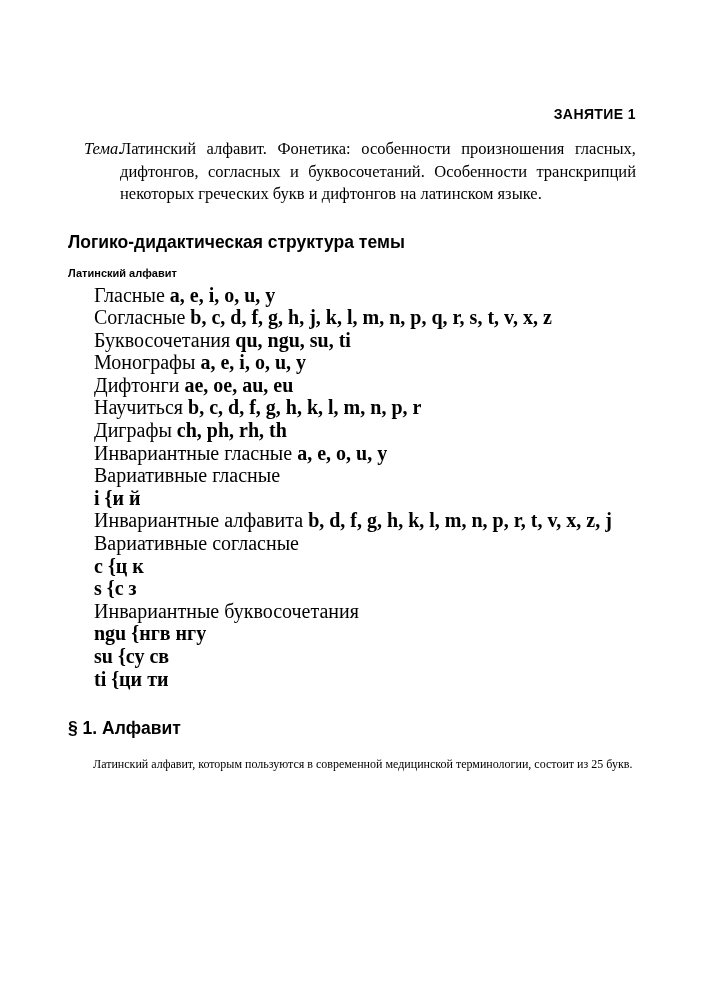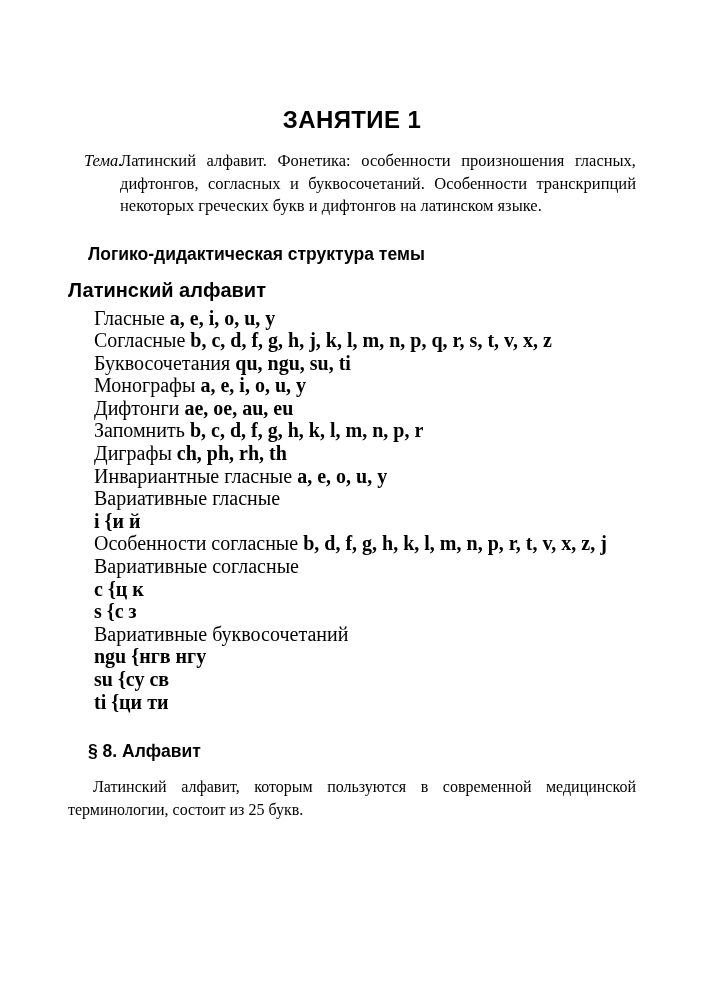--- a/index.html
+++ b/index.html
@@ -11,23 +11,23 @@
     font-family: "Liberation Serif", serif;
     overflow: hidden;
   }
   .page {
     width: 704px;
     height: 1000px;
     padding: 106px 68px 0 68px;
   }
   .title {
     font-family: "Liberation Sans", sans-serif;
-    font-size: 24px;
+    font-size: 14px;
     font-weight: 700;
-    text-align: center;
+    text-align: right;
     letter-spacing: 0.4px;
     margin-bottom: 16px;
   }
   .labeled-block {
     position: relative;
     padding-left: 52px;
     font-size: 16.5px;
     line-height: 22.5px;
   }
   .labeled-block .label {
@@ -41,37 +41,36 @@
     padding-left: 26px;
     text-indent: -26px;
     text-align: justify;
   }
   .heading {
     font-family: "Liberation Sans", sans-serif;
     font-size: 17.5px;
     font-weight: 700;
     margin-top: 26px;
     margin-bottom: 14px;
-    margin-left: 20px;
   }
   .subheading {
     font-family: "Liberation Sans", sans-serif;
-    font-size: 20px;
+    font-size: 11px;
     font-weight: 700;
     margin-bottom: 5px;
   }
   .structure-list {
     padding-left: 26px;
     font-size: 20px;
     line-height: 22.6px;
   }
   .structure-item b { font-weight: 700; }
   .section-heading { margin-top: 28px; }
   .closing {
-    font-size: 16px;
+    font-size: 12px;
     line-height: 22.5px;
     text-indent: 25px;
   }
 </style>
 </head>
 <body>
 
 <div class="page">
 
   <h1 class="title">ЗАНЯТИЕ 1</h1>
@@ -85,32 +84,32 @@
   <h2 class="heading">Логико-дидактическая структура темы</h2>
 
   <h3 class="subheading">Латинский алфавит</h3>
 
   <div class="structure-list" id="structure-list">
       <div class="structure-item"><span>Гласные </span><b>a, e, i, o, u, y</b></div>
       <div class="structure-item"><span>Согласные </span><b>b, c, d, f, g, h, j, k, l, m, n, p, q, r, s, t, v, x, z</b></div>
       <div class="structure-item"><span>Буквосочетания </span><b>qu, ngu, su, ti</b></div>
       <div class="structure-item"><span>Монографы </span><b>a, e, i, o, u, y</b></div>
       <div class="structure-item"><span>Дифтонги </span><b>ae, oe, au, eu</b></div>
-      <div class="structure-item"><span>Запомнить </span><b>b, c, d, f, g, h, k, l, m, n, p, r</b></div>
+      <div class="structure-item"><span>Научиться </span><b>b, c, d, f, g, h, k, l, m, n, p, r</b></div>
       <div class="structure-item"><span>Диграфы </span><b>ch, ph, rh, th</b></div>
       <div class="structure-item"><span>Инвариантные гласные </span><b>a, e, o, u, y</b></div>
       <div class="structure-item"><span>Вариативные гласные</span></div>
       <div class="structure-item"><b>i {и й</b></div>
-      <div class="structure-item"><span>Особенности согласные </span><b>b, d, f, g, h, k, l, m, n, p, r, t, v, x, z, j</b></div>
+      <div class="structure-item"><span>Инвариантные алфавита </span><b>b, d, f, g, h, k, l, m, n, p, r, t, v, x, z, j</b></div>
       <div class="structure-item"><span>Вариативные согласные</span></div>
       <div class="structure-item"><b>c {ц к</b></div>
       <div class="structure-item"><b>s {с з</b></div>
-      <div class="structure-item"><span>Вариативные буквосочетаний</span></div>
+      <div class="structure-item"><span>Инвариантные буквосочетания</span></div>
       <div class="structure-item"><b>ngu {нгв нгу</b></div>
       <div class="structure-item"><b>su {су св</b></div>
       <div class="structure-item"><b>ti {ци ти</b></div>
     </div>
 
-  <h2 class="heading section-heading">§ 8. Алфавит</h2>
+  <h2 class="heading section-heading">§ 1. Алфавит</h2>
 
   <p class="closing just">Латинский алфавит, которым пользуются в современной медицинской терминологии, состоит из 25 букв.</p>
 
 </div>
 
 </body></html>

